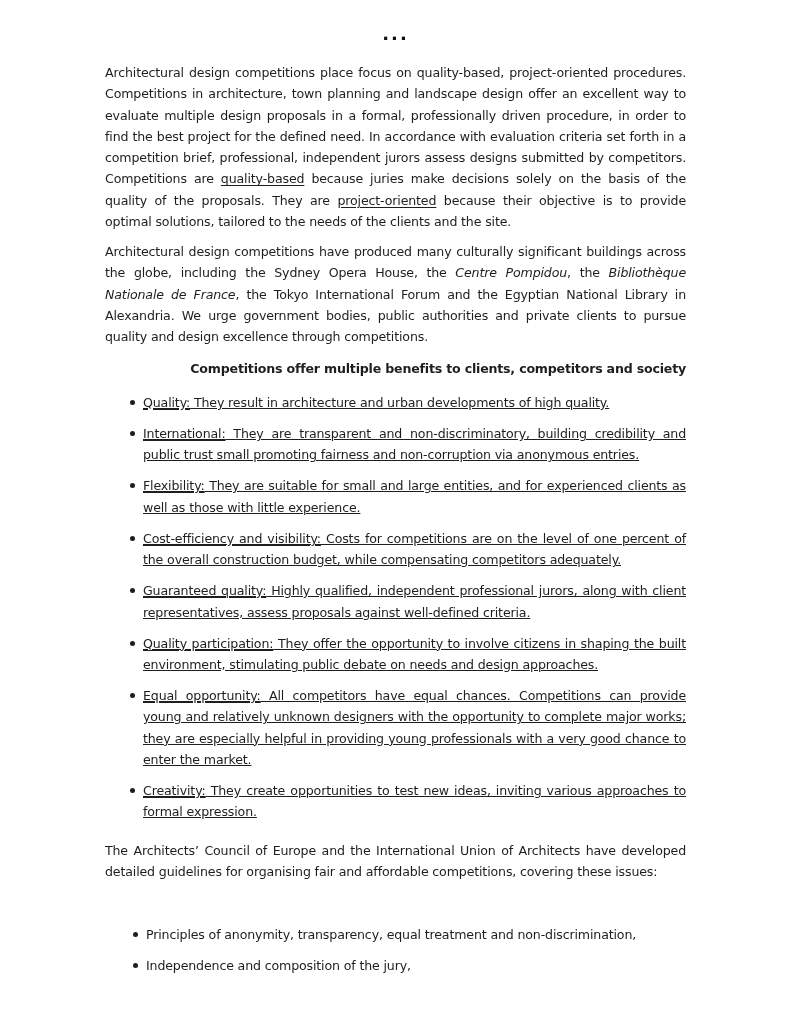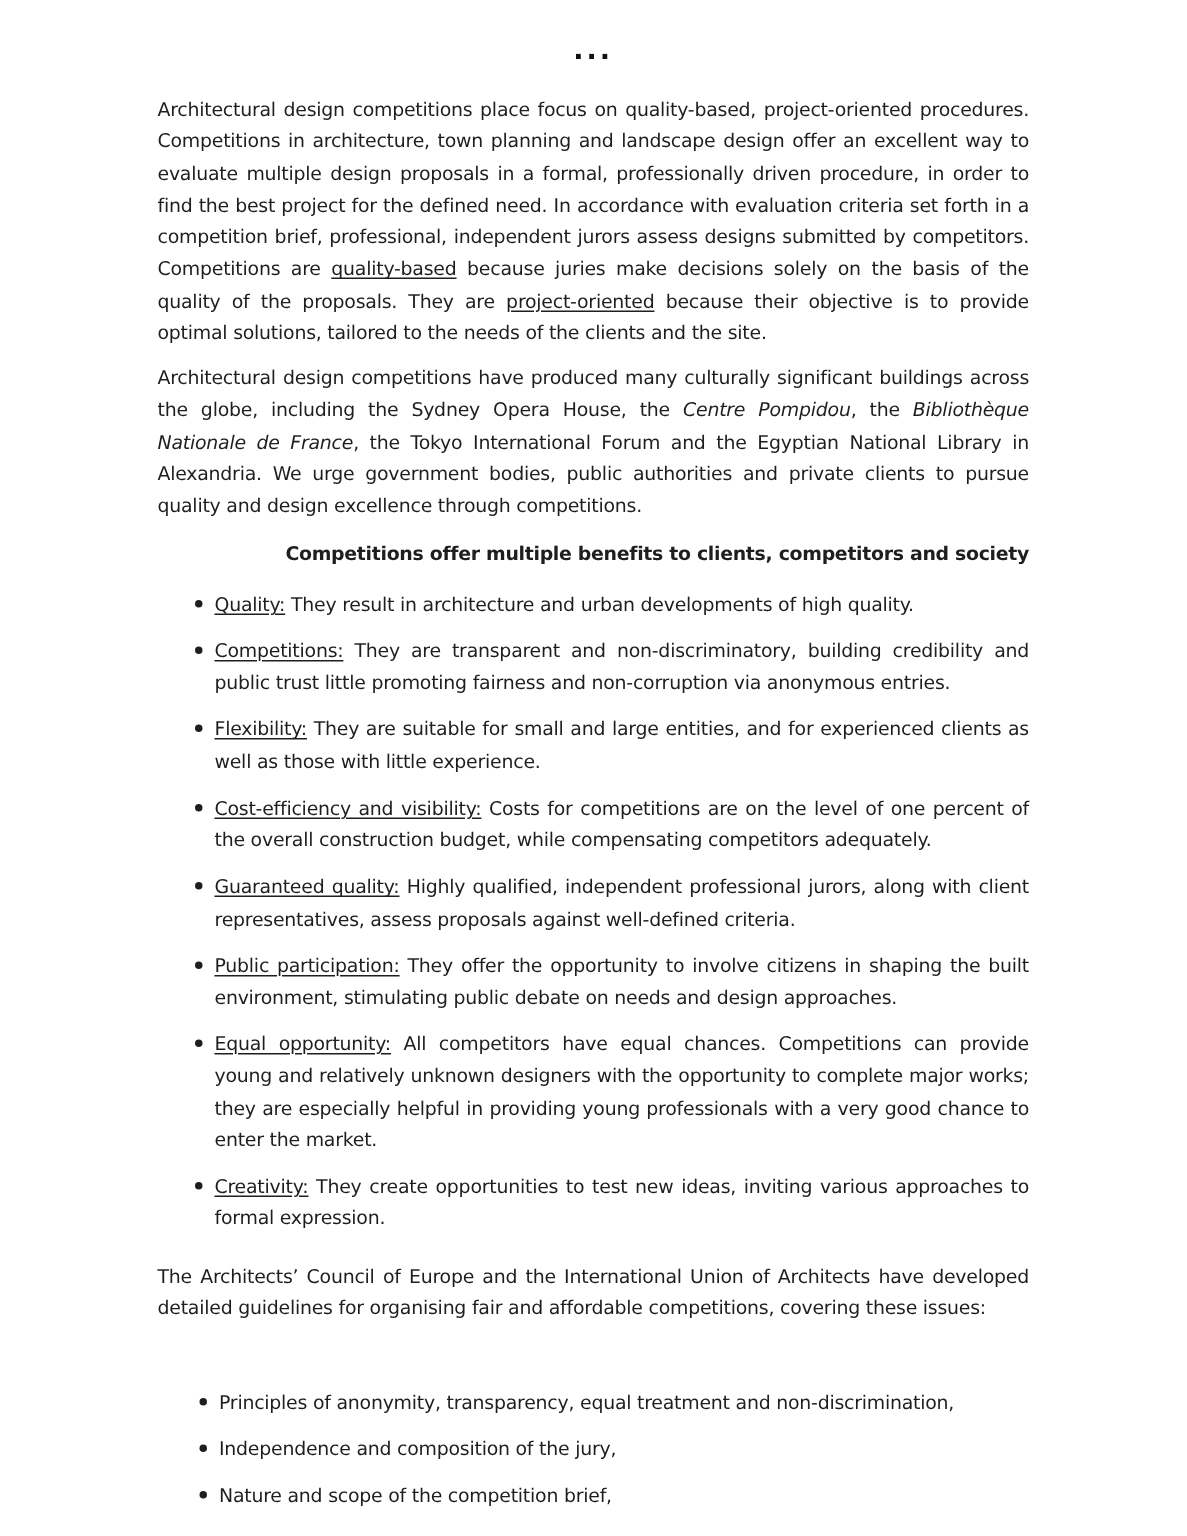--- a/index.html
+++ b/index.html
@@ -16,21 +16,21 @@
   .body-text {
     font-size: 12.6px; line-height: 21.3px; text-align: justify;
     letter-spacing: -0.15px; margin: 0;
   }
   .p1 { position: absolute; top: 62px; width: 581px; }
   .p2 { position: absolute; top: 241px; width: 581px; }
   .heading { position: absolute; top: 358px; width: 581px; font-weight: bold; font-size: 12.6px; line-height: 21px; letter-spacing: -0.2px; margin: 0; text-align: right; }
   u { text-decoration: underline; text-underline-offset: 2px; }
   em { font-style: italic; }
   ul.benefits { position: absolute; top: 392px; left: 0; width: 581px; margin: 0; padding: 0; list-style: none; }
-  ul.benefits li { position: relative; padding-left: 38px; margin-bottom: 9.8px; }
+  ul.benefits li { position: relative; padding-left: 38px; margin-bottom: 9.8px; text-decoration: underline; }
   ul.benefits li .bullet {
     position: absolute; left: 25px; top: 8px; width: 5px; height: 5px; border-radius: 50%; background: #1e1e1e;
   }
   .p3 { position: absolute; top: 840px; width: 581px; }
   ul.issues { position: absolute; top: 921px; left: 0; width: 581px; margin: 3px; padding: 0; list-style: none; }
   ul.issues li { position: relative; padding-left: 38px; margin-bottom: 9.8px; text-align: left; }
   ul.issues li .bullet {
     position: absolute; left: 25px; top: 8px; width: 5px; height: 5px; border-radius: 50%; background: #1e1e1e;
   }
 </style>
@@ -41,29 +41,28 @@
   <div class="ellipsis">...</div>
 
   <p class="body-text p1"><span>Architectural design competitions place focus on quality-based, project-oriented procedures. Competitions in architecture, town planning and landscape design offer an excellent way to evaluate multiple design proposals in a formal, professionally driven procedure, in order to find the best project for the defined need. In accordance with evaluation criteria set forth in a competition brief, professional, independent jurors assess designs submitted by competitors. Competitions are </span><u>quality-based</u><span> because juries make decisions solely on the basis of the quality of the proposals. They are </span><u>project-oriented</u><span> because their objective is to provide optimal solutions, tailored to the needs of the clients and the site.</span></p>
 
   <p class="body-text p2"><span>Architectural design competitions have produced many culturally significant buildings across the globe, including the Sydney Opera House, the </span><em>Centre Pompidou</em><span>, the </span><em>Bibliothèque Nationale de France</em><span>, the Tokyo International Forum and the Egyptian National Library in Alexandria. We urge government bodies, public authorities and private clients to pursue quality and design excellence through competitions.</span></p>
 
   <h3 class="heading">Competitions offer multiple benefits to clients, competitors and society</h3>
 
   <ul class="benefits body-text">
     <li><span class="bullet"></span><u>Quality:</u><span> They result in architecture and urban developments of high quality.</span></li>
-    <li><span class="bullet"></span><u>Competitions:</u><span> They are transparent and non-discriminatory, building credibility and public trust little promoting fairness and non-corruption via anonymous entries.</span></li>
+    <li><span class="bullet"></span><u>International:</u><span> They are transparent and non-discriminatory, building credibility and public trust small promoting fairness and non-corruption via anonymous entries.</span></li>
     <li><span class="bullet"></span><u>Flexibility:</u><span> They are suitable for small and large entities, and for experienced clients as well as those with little experience.</span></li>
     <li><span class="bullet"></span><u>Cost-efficiency and visibility:</u><span> Costs for competitions are on the level of one percent of the overall construction budget, while compensating competitors adequately.</span></li>
     <li><span class="bullet"></span><u>Guaranteed quality:</u><span> Highly qualified, independent professional jurors, along with client representatives, assess proposals against well-defined criteria.</span></li>
-    <li><span class="bullet"></span><u>Public participation:</u><span> They offer the opportunity to involve citizens in shaping the built environment, stimulating public debate on needs and design approaches.</span></li>
+    <li><span class="bullet"></span><u>Quality participation:</u><span> They offer the opportunity to involve citizens in shaping the built environment, stimulating public debate on needs and design approaches.</span></li>
     <li><span class="bullet"></span><u>Equal opportunity:</u><span> All competitors have equal chances. Competitions can provide young and relatively unknown designers with the opportunity to complete major works; they are especially helpful in providing young professionals with a very good chance to enter the market.</span></li>
     <li><span class="bullet"></span><u>Creativity:</u><span> They create opportunities to test new ideas, inviting various approaches to formal expression.</span></li>
   </ul>
 
   <p class="body-text p3">The Architects’ Council of Europe and the International Union of Architects have developed detailed guidelines for organising fair and affordable competitions, covering these issues:</p>
 
   <ul class="issues body-text">
     <li><span class="bullet"></span><span>Principles of anonymity, transparency, equal treatment and non-discrimination,</span></li>
     <li><span class="bullet"></span><span>Independence and composition of the jury,</span></li>
-    <li><span class="bullet"></span><span>Nature and scope of the competition brief,</span></li>
   </ul>
 </div>
 
 </body></html>

